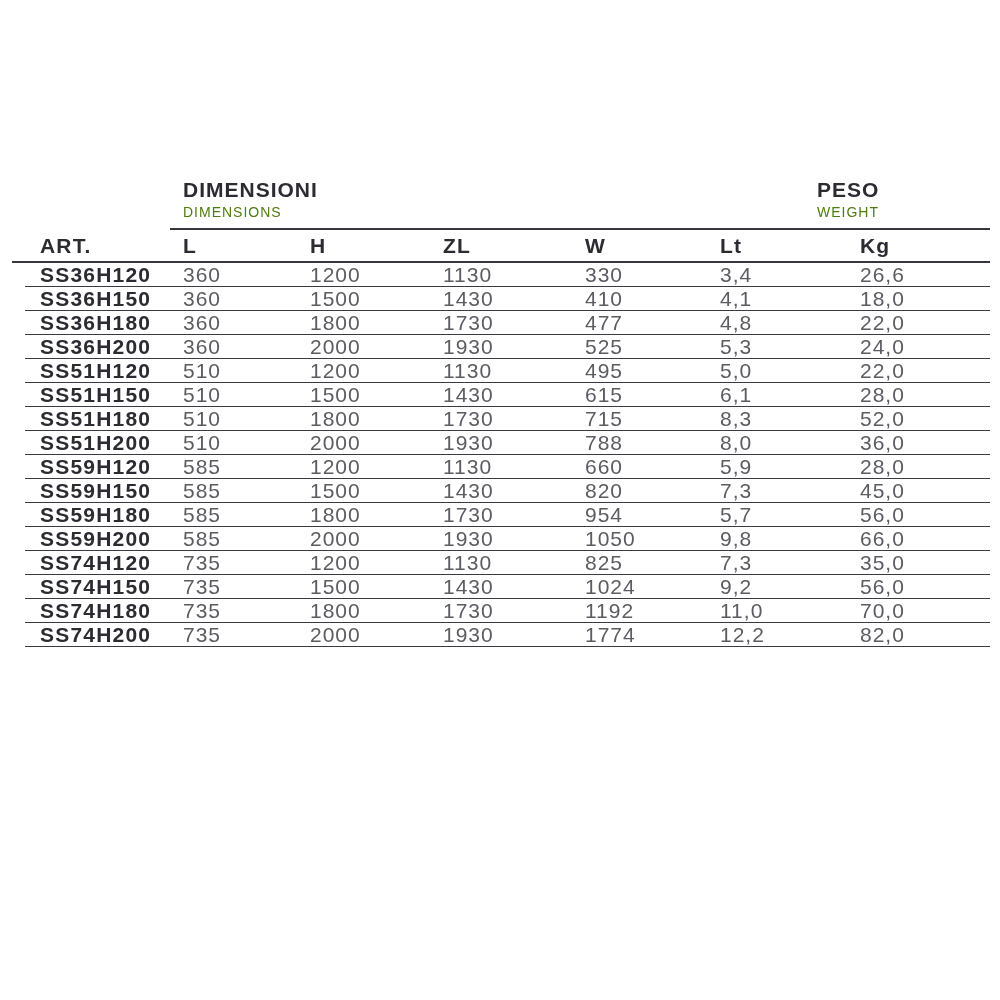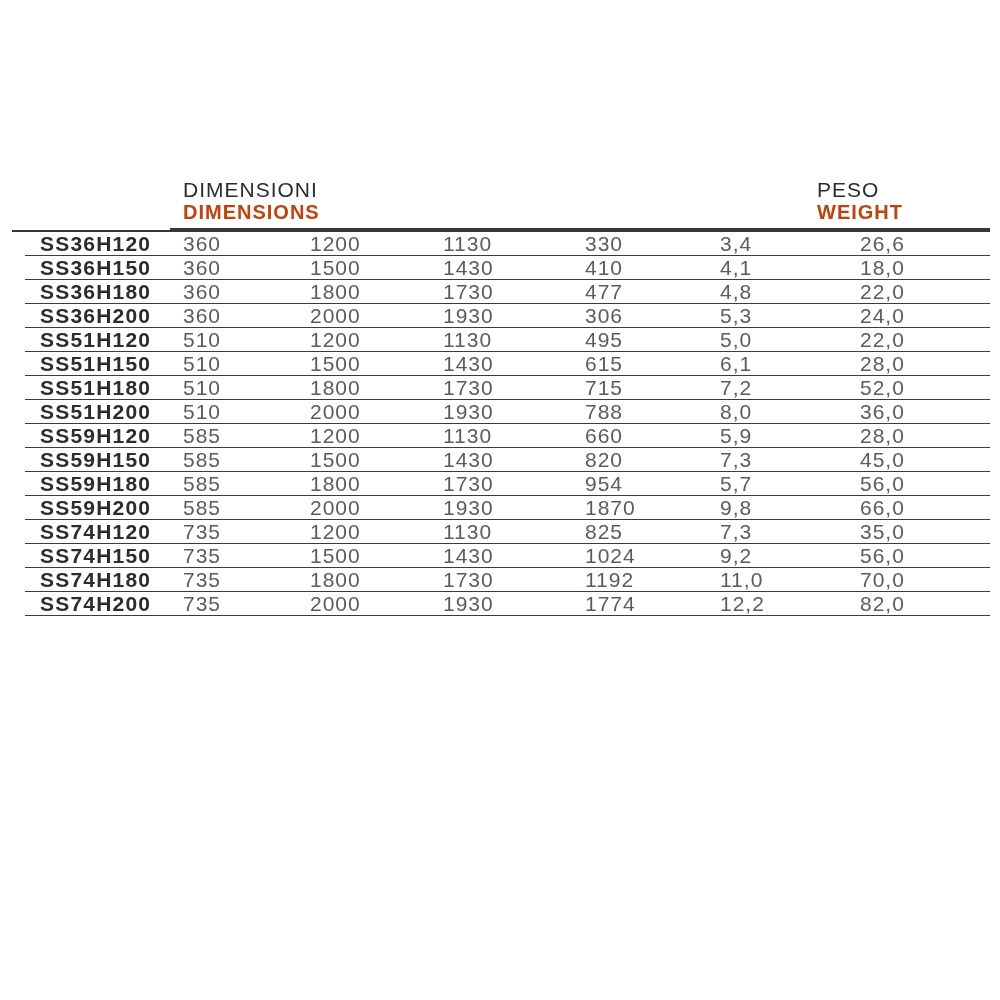--- a/index.html
+++ b/index.html
@@ -15,25 +15,25 @@
 
   
   .group-row { position:relative; height:50px; }
   .group { position:absolute; top:0; }
   .g-dim  { left:158px; }
   .g-resa { left:558px; }
   .g-cap  { left:695px; }
   .g-peso { left:792px; }
   .g-title {
     font-size:21px; line-height:23px; letter-spacing:1px;
-    color:#2b2b32; font-weight:400;
+    color:#2b2b32; font-weight:700;
   }
   .g-sub {
-    font-size:20px; line-height:23px; letter-spacing:1px;
-    color:#c2410c; font-weight:700;
+    font-size:14px; line-height:23px; letter-spacing:1px;
+    color:#4d7c0f; font-weight:400;
   }
 
   .group-underline {
     height:2px; background:#36363d;
     margin-left:145px; width:820px;
   }
 
   
   .row-grid {
     display:grid;
@@ -72,20 +72,29 @@
         <div class="g-sub">DIMENSIONS</div>
       </div>
       <div class="group g-peso">
         <div class="g-title">PESO</div>
         <div class="g-sub">WEIGHT</div>
       </div>
     </div>
 
     <div class="group-underline"></div>
 
+    <div class="row-grid subhead">
+      <div class="cell art dark">ART.</div>
+      <div class="cell dark">L</div>
+      <div class="cell dark">H</div>
+      <div class="cell dark">ZL</div>
+      <div class="cell dark">W</div>
+      <div class="cell dark">Lt</div>
+      <div class="cell dark">Kg</div>
+    </div>
 
     <div class="main-line"></div>
 
     <div class="row-grid row">
       <div class="cell art dark">SS36H120</div>
       <div class="cell">360</div>
       <div class="cell">1200</div>
       <div class="cell">1130</div>
       <div class="cell">330</div>
       <div class="cell">3,4</div>
@@ -110,21 +119,21 @@
       <div class="cell">477</div>
       <div class="cell">4,8</div>
       <div class="cell">22,0</div>
     </div>
 
     <div class="row-grid row">
       <div class="cell art dark">SS36H200</div>
       <div class="cell">360</div>
       <div class="cell">2000</div>
       <div class="cell">1930</div>
-      <div class="cell">306</div>
+      <div class="cell">525</div>
       <div class="cell">5,3</div>
       <div class="cell">24,0</div>
     </div>
 
     <div class="row-grid row">
       <div class="cell art dark">SS51H120</div>
       <div class="cell">510</div>
       <div class="cell">1200</div>
       <div class="cell">1130</div>
       <div class="cell">495</div>
@@ -141,21 +150,21 @@
       <div class="cell">6,1</div>
       <div class="cell">28,0</div>
     </div>
 
     <div class="row-grid row">
       <div class="cell art dark">SS51H180</div>
       <div class="cell">510</div>
       <div class="cell">1800</div>
       <div class="cell">1730</div>
       <div class="cell">715</div>
-      <div class="cell">7,2</div>
+      <div class="cell">8,3</div>
       <div class="cell">52,0</div>
     </div>
 
     <div class="row-grid row">
       <div class="cell art dark">SS51H200</div>
       <div class="cell">510</div>
       <div class="cell">2000</div>
       <div class="cell">1930</div>
       <div class="cell">788</div>
       <div class="cell">8,0</div>
@@ -190,21 +199,21 @@
       <div class="cell">954</div>
       <div class="cell">5,7</div>
       <div class="cell">56,0</div>
     </div>
 
     <div class="row-grid row">
       <div class="cell art dark">SS59H200</div>
       <div class="cell">585</div>
       <div class="cell">2000</div>
       <div class="cell">1930</div>
-      <div class="cell">1870</div>
+      <div class="cell">1050</div>
       <div class="cell">9,8</div>
       <div class="cell">66,0</div>
     </div>
 
     <div class="row-grid row">
       <div class="cell art dark">SS74H120</div>
       <div class="cell">735</div>
       <div class="cell">1200</div>
       <div class="cell">1130</div>
       <div class="cell">825</div>

